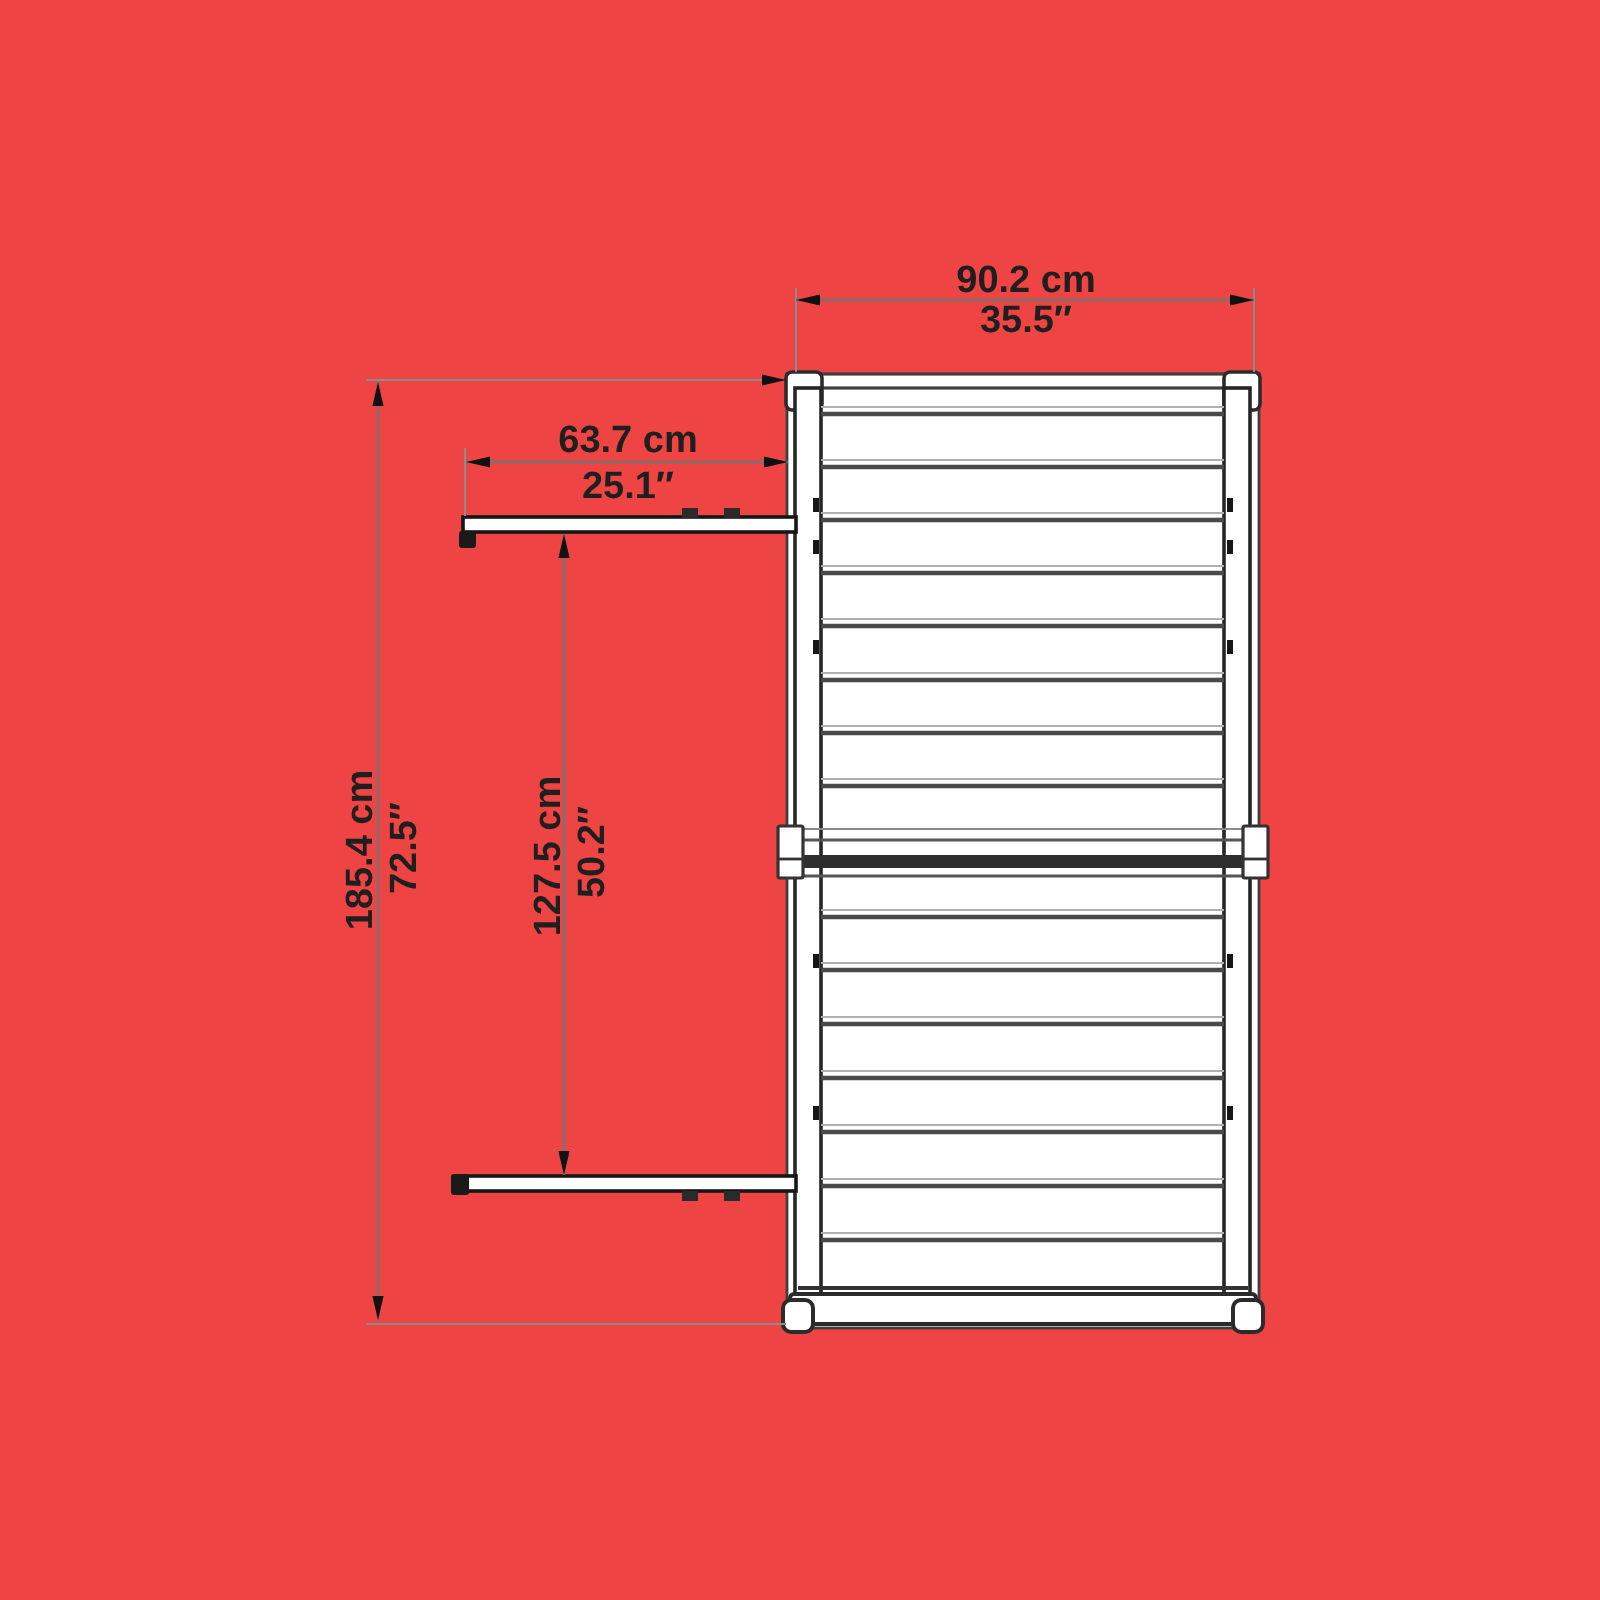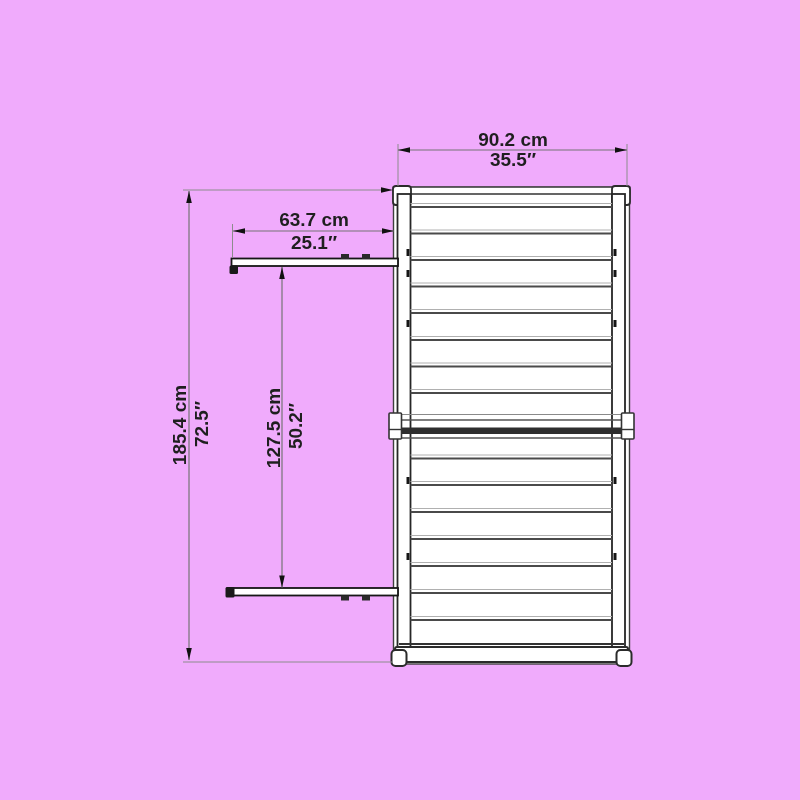--- a/index.html
+++ b/index.html
@@ -5,21 +5,21 @@
   html, body {
     margin: 0;
     padding: 0;
     background: #ffffff;
     font-family: "Liberation Sans", sans-serif;
   }
   #canvas {
     position: relative;
     width: 800px;
     height: 800px;
-    background: #f0abfc;
+    background: #ef4444;
     overflow: hidden;
   }
   svg { display: block; }
   text.dim-label {
     font-family: "Liberation Sans", "DejaVu Sans", sans-serif;
     font-weight: bold;
     font-size: 19px;
     fill: #1f1f1f;
   }
 </style>

